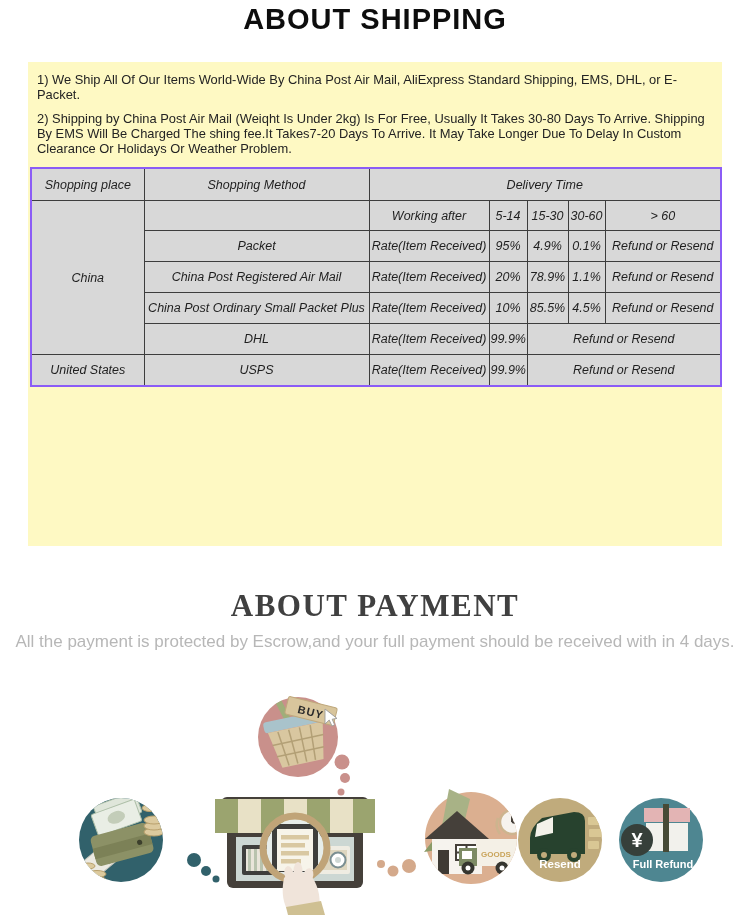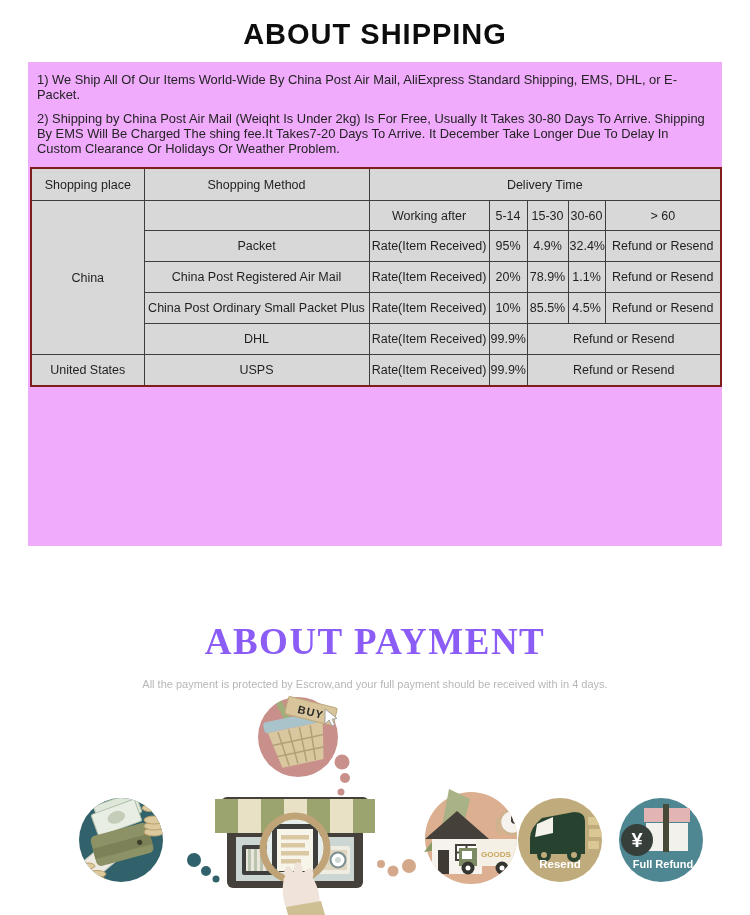--- a/index.html
+++ b/index.html
@@ -3,60 +3,60 @@
 <meta charset="utf-8">
 <style>
   * { margin:0; padding:0; box-sizing:border-box; }
   html,body { background:#ffffff; }
   body {
     width:750px; height:915px; position:relative; overflow:hidden;
     font-family:"Liberation Sans", sans-serif; color:#222;
   }
   .shipping-title {
     text-align:center; font-size:29px; font-weight:700; letter-spacing:1px;
-    color:#0d0d0d; padding-top:18px;
+    color:#0d0d0d; padding-top:3px;
   }
   .panel {
     position:absolute; left:28px; top:62px; width:694px; height:484px;
-    background:#f0abfc; padding:11px 9px 0 9px;
+    background:#fef9c3; padding:11px 9px 0 9px;
   }
   .panel p {
     font-size:12.9px; line-height:1.16; color:#232323; margin:0 0 9.5px 0;
   }
   table.ship {
     width:690px; margin-left:-7px; margin-top:5px;
     border-collapse:collapse; table-layout:fixed;
-    border:2px solid #7f1d1d; background:#d8d8d8;
+    border:2px solid #8b5cf6; background:#d8d8d8;font-style:italic;
   }
   table.ship td {
     border:1px solid #3d3d3d; font-size:12.5px; color:#1f1f1f;
     text-align:center; vertical-align:middle; padding:0 1px;
     overflow:hidden; white-space:nowrap;
   }
   tr.h-row td { height:33px; }
   tr.sub-row td { height:30px; }
   tr.d-row td { height:31px; }
   .payment { position:absolute; top:588px; left:0; width:750px; text-align:center; }
   .payment-title {
-    font-family:"Liberation Serif", serif; font-weight:700; font-size:37px;
-    letter-spacing:1.5px; color:#8b5cf6;margin-top:32px;
-  }
-  .payment-sub { margin-top:12px; font-size:11px; line-height:1.65; color:#b7b7b7;text-align:center; }
+    font-family:"Liberation Serif", serif; font-weight:700; font-size:31px;
+    letter-spacing:1.5px; color:#404040;
+  }
+  .payment-sub { margin-top:4px; font-size:17px; line-height:1.65; color:#b7b7b7;text-align:center; }
   .illustration-wrap { position:absolute; left:0; top:685px; width:750px; height:230px; }
   svg { display:block; }
   svg text { font-family:"Liberation Sans", sans-serif; }
 </style>
 </head>
 <body>
 
 <h1 class="shipping-title">ABOUT SHIPPING</h1>
 
 <section class="panel">
   <p>1) We Ship All Of Our Items World-Wide By China Post Air Mail, AliExpress Standard Shipping, EMS, DHL, or E-Packet.</p>
-  <p>2) Shipping by China Post Air Mail (Weiqht Is Under 2kg) Is For Free, Usually It Takes 30-80 Days To Arrive. Shipping By EMS Will Be Charged The shing fee.It Takes7-20 Days To Arrive. It December Take Longer Due To Delay In Custom Clearance Or Holidays Or Weather Problem.</p>
+  <p>2) Shipping by China Post Air Mail (Weiqht Is Under 2kg) Is For Free, Usually It Takes 30-80 Days To Arrive. Shipping By EMS Will Be Charged The shing fee.It Takes7-20 Days To Arrive. It May Take Longer Due To Delay In Custom Clearance Or Holidays Or Weather Problem.</p>
 
   <table class="ship">
     <colgroup>
       <col style="width:113px">
         <col style="width:225px">
         <col style="width:120px">
       <col style="width:38px">
         <col style="width:41px">
         <col style="width:37px">
         <col style="width:116px">
@@ -74,21 +74,21 @@
       <td>5-14</td>
       <td>15-30</td>
       <td>30-60</td>
       <td>&gt; 60</td>
     </tr>
     <tr class="d-row">
       <td>Packet</td>
       <td>Rate(Item Received)</td>
       <td>95%</td>
       <td>4.9%</td>
-      <td>32.4%</td>
+      <td>0.1%</td>
       <td>Refund or Resend</td>
     </tr>
     <tr class="d-row">
       <td>China Post Registered Air Mail</td>
       <td>Rate(Item Received)</td>
       <td>20%</td>
       <td>78.9%</td>
       <td>1.1%</td>
       <td>Refund or Resend</td>
     </tr>

